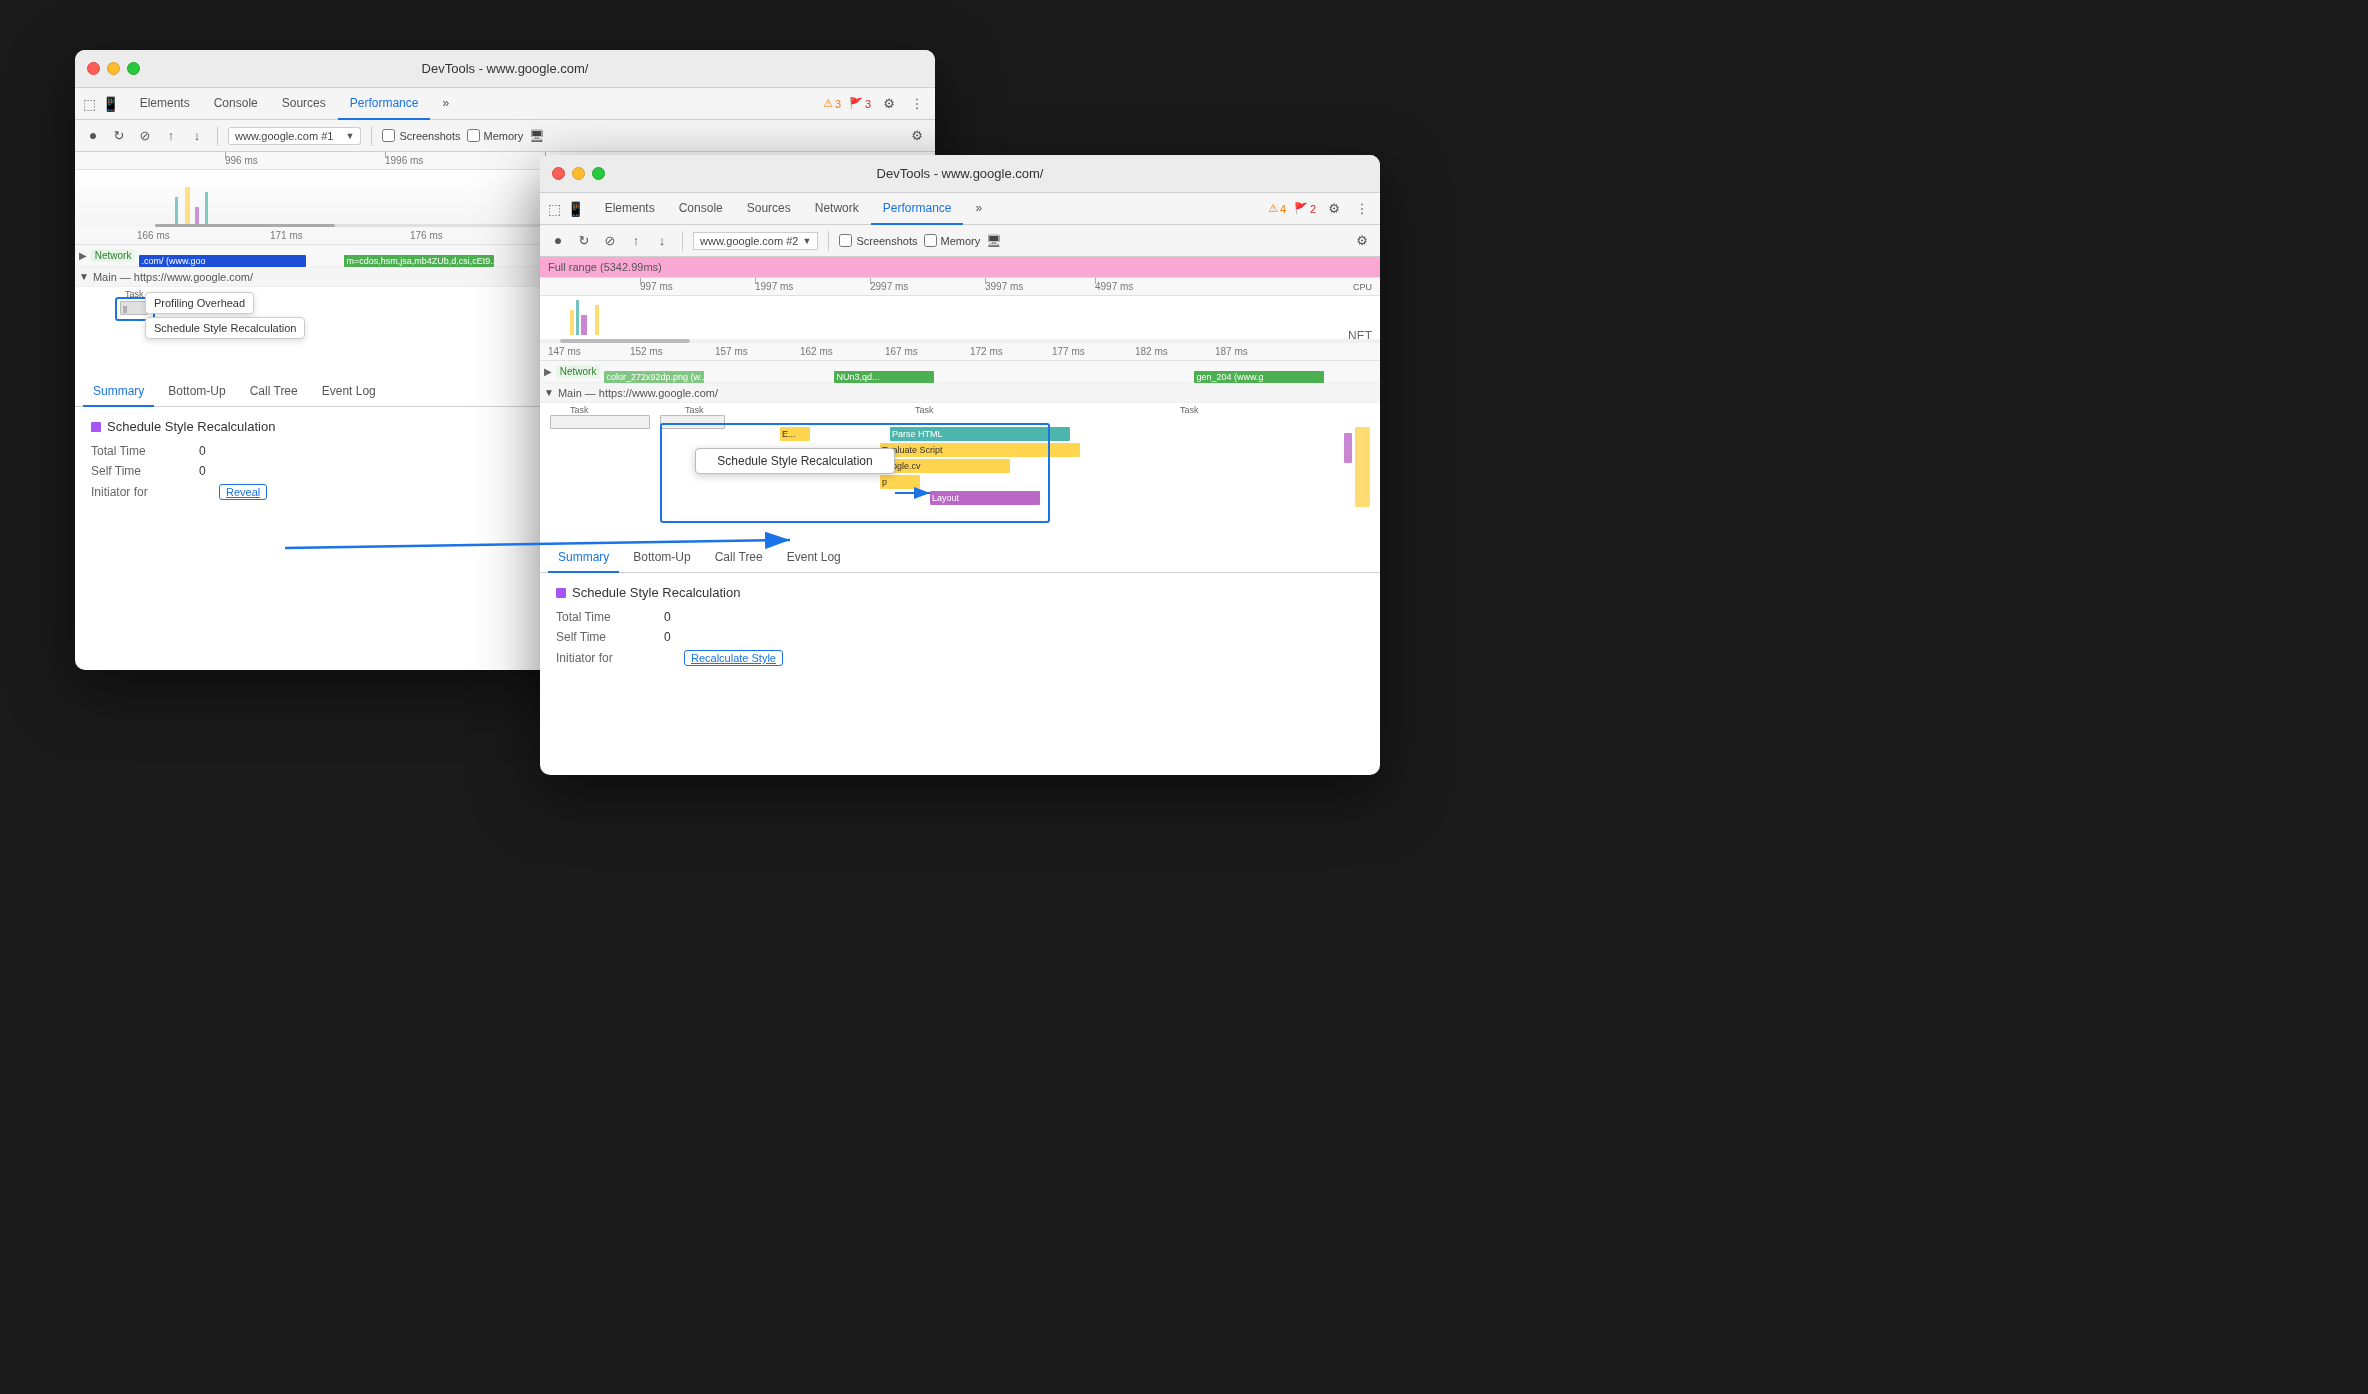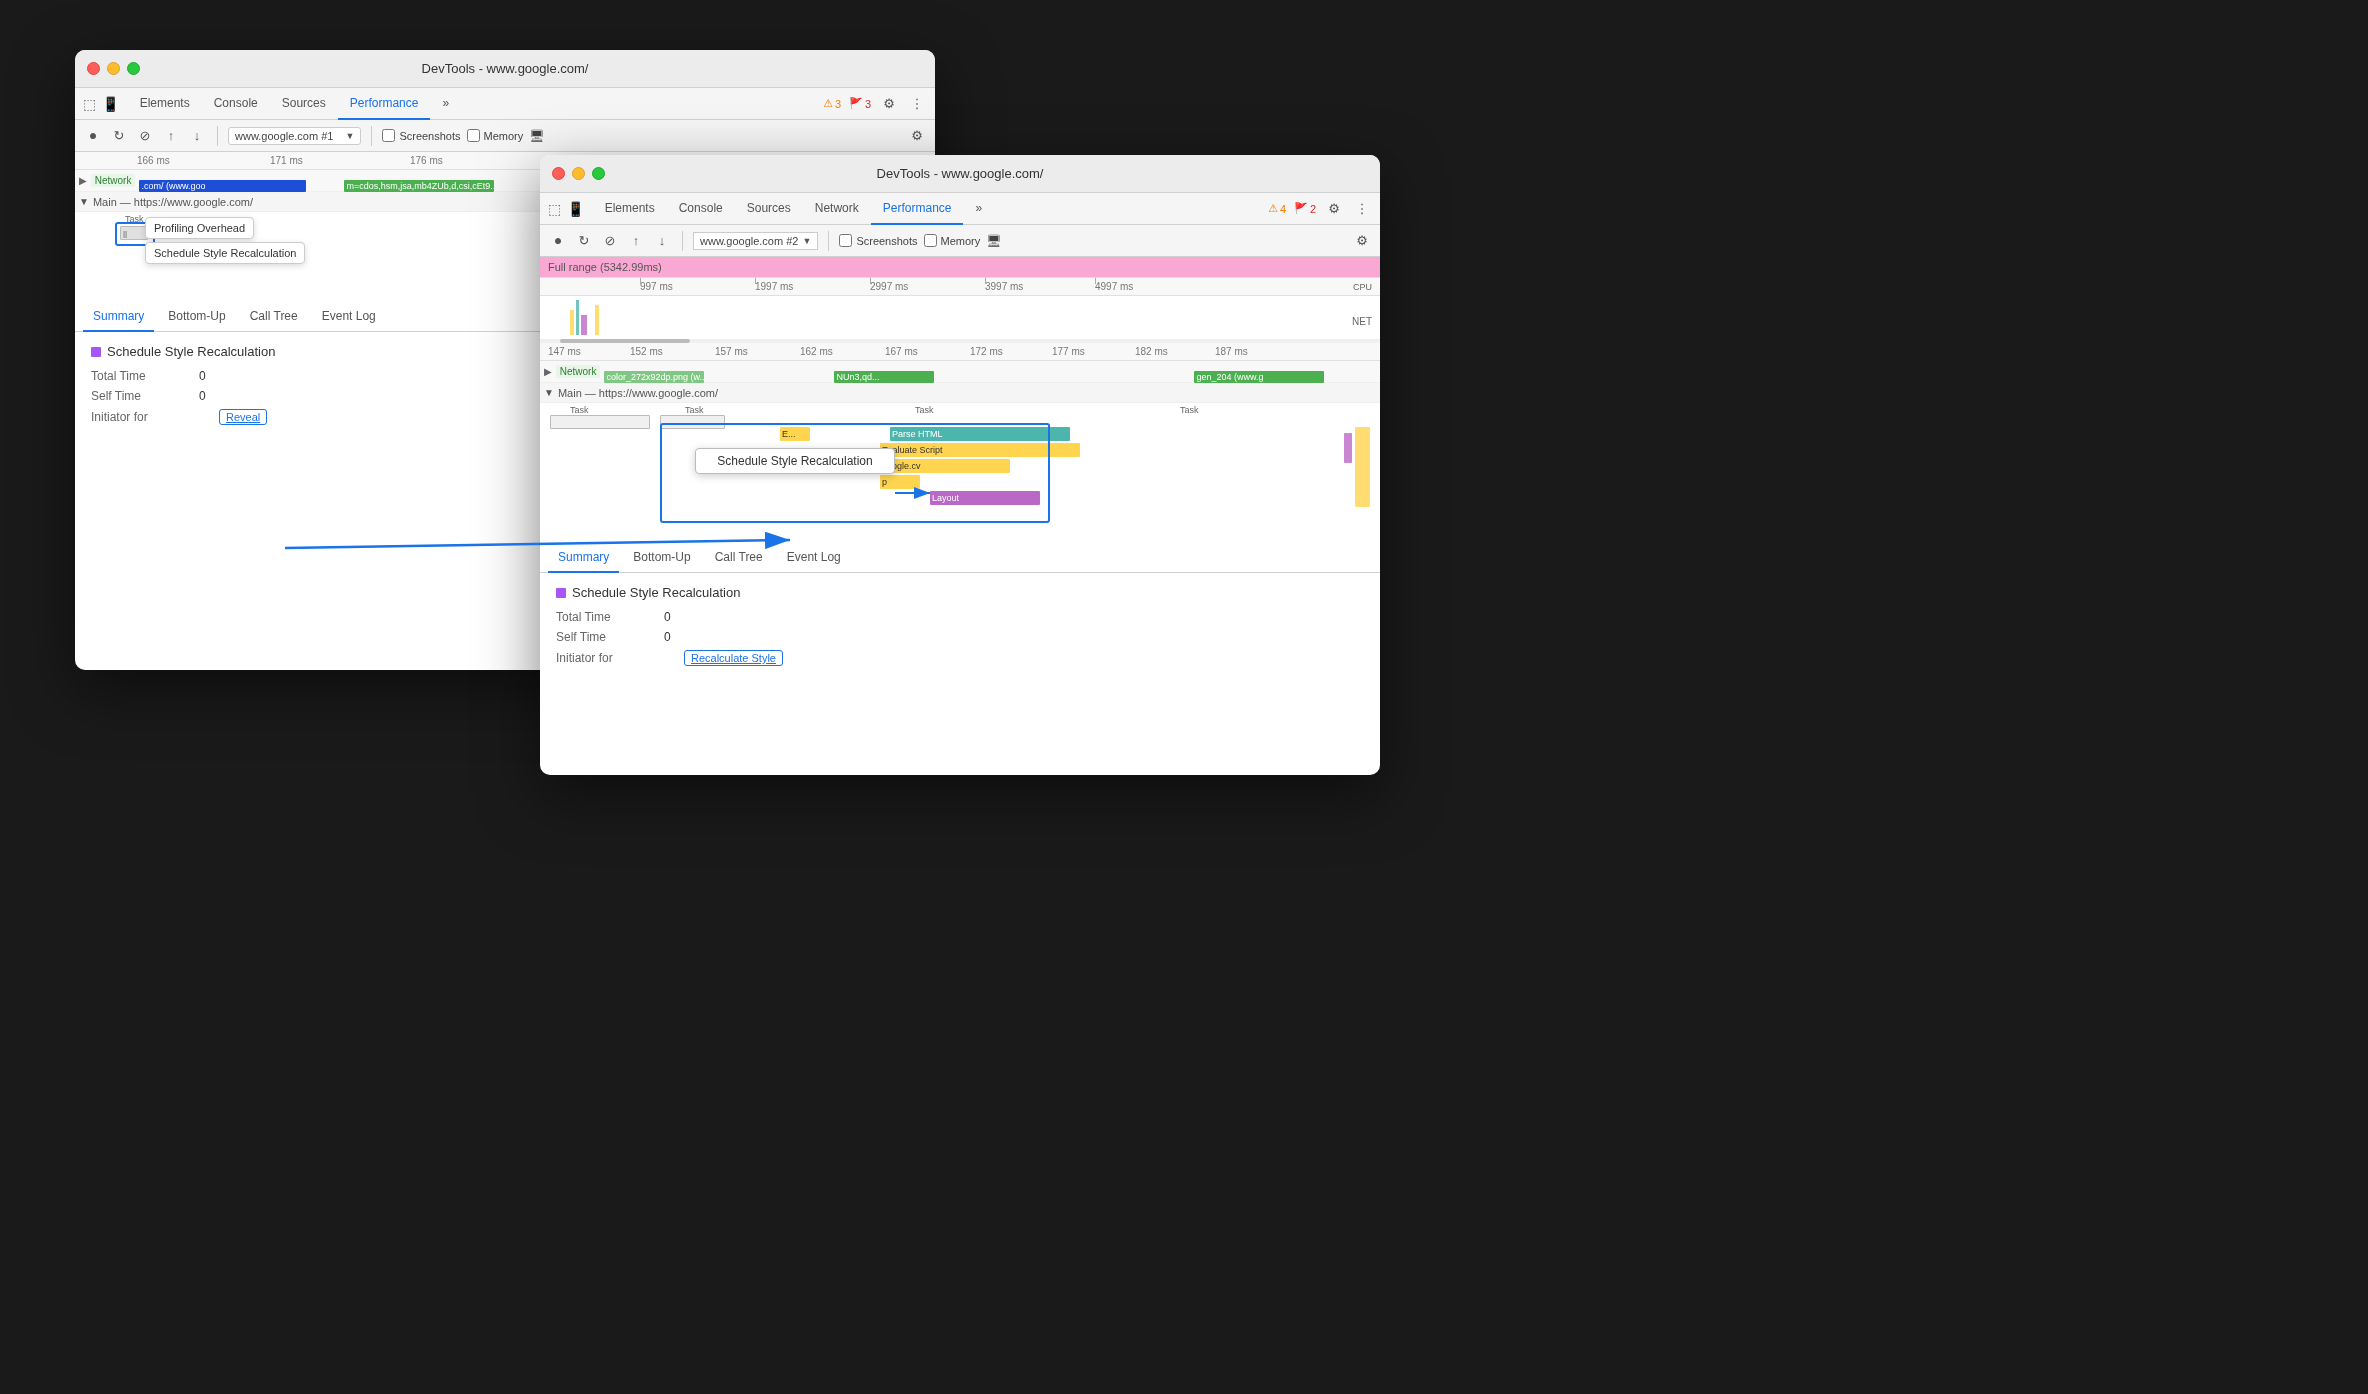--- a/index.html
+++ b/index.html
@@ -487,20 +487,37 @@
       <label class="checkbox-label">
         <input type="checkbox" style="">
         <span>Memory</span>
       </label>
       <span style="font-size:12px;">🖥</span>
       <div style="margin-left:auto;">
         <span class="icon-btn gear-icon"></span>
       </div>
     </div>
 
+    <div class="timeline-section" style="height:75px;position:relative;border-bottom:1px solid #e0e0e0;">
+      <div class="timeline-ruler" style="height:18px;">
+        <span class="ruler-tick" style="left:150px;">996 ms</span>
+        <span class="ruler-tick" style="left:310px;">1996 ms</span>
+        <span class="ruler-tick" style="left:470px;">2996 ms</span>
+      </div>
+      <div style="height:57px;position:relative;background:linear-gradient(to bottom, #fff 0%, #f5f5f5 100%);">
+
+        <div style="position:absolute;bottom:0;left:100px;width:3px;height:30px;background:#4db6ac;opacity:0.7;"></div>
+        <div style="position:absolute;bottom:0;left:110px;width:5px;height:40px;background:#ffd54f;opacity:0.7;"></div>
+        <div style="position:absolute;bottom:0;left:120px;width:4px;height:20px;background:#ba68c8;opacity:0.7;"></div>
+        <div style="position:absolute;bottom:0;left:130px;width:3px;height:35px;background:#4db6ac;opacity:0.7;"></div>
+
+        <div style="position:absolute;bottom:0;left:80px;right:200px;height:3px;background:#e0e0e0;"></div>
+        <div style="position:absolute;bottom:0;left:80px;width:180px;height:3px;background:#aaa;border-radius:2px;"></div>
+      </div>
+    </div>
 
     <div class="timeline-ruler" style="height:18px;font-size:10px;">
       <span style="position:absolute;left:62px;font-size:10px;color:#777;">166 ms</span>
       <span style="position:absolute;left:195px;font-size:10px;color:#777;">171 ms</span>
       <span style="position:absolute;left:335px;font-size:10px;color:#777;">176 ms</span>
     </div>
 
     <div class="track-row" style="height:22px;background:#f8f8f8;">
       <span style="font-size:10px;color:#666;margin-right:4px;">▶</span>
       <span class="net-label">Network</span>
@@ -657,21 +674,21 @@
         <span class="ruler-tick" style="left:445px;">3997 ms</span>
         <span class="ruler-tick" style="left:555px;">4997 ms</span>
         <span style="position:absolute;right:8px;font-size:9px;color:#666;">CPU</span>
       </div>
       <div style="height:47px;position:relative;background:#fff;">
 
         <div style="position:absolute;bottom:8px;left:30px;width:4px;height:25px;background:#ffd54f;opacity:0.8;"></div>
         <div style="position:absolute;bottom:8px;left:36px;width:3px;height:35px;background:#4db6ac;opacity:0.8;"></div>
         <div style="position:absolute;bottom:8px;left:41px;width:6px;height:20px;background:#ba68c8;opacity:0.8;"></div>
         <div style="position:absolute;bottom:8px;left:55px;width:4px;height:30px;background:#ffd54f;opacity:0.8;"></div>
-        <div style="position:absolute;right:8px;bottom:16px;font-size:10px;color:#666;">NET</div>
+        <div style="position:absolute;right:8px;bottom:0;font-size:12px;color:#666;">NET</div>
 
         <div style="position:absolute;bottom:0;left:0;right:0;height:4px;background:#f0f0f0;"></div>
         <div style="position:absolute;bottom:0;left:20px;width:130px;height:4px;background:#bbb;border-radius:2px;"></div>
       </div>
     </div>
 
     <div class="timeline-ruler" style="height:18px;">
       <span style="position:absolute;left:8px;font-size:10px;color:#777;">147 ms</span>
       <span style="position:absolute;left:90px;font-size:10px;color:#777;">152 ms</span>
       <span style="position:absolute;left:175px;font-size:10px;color:#777;">157 ms</span>

